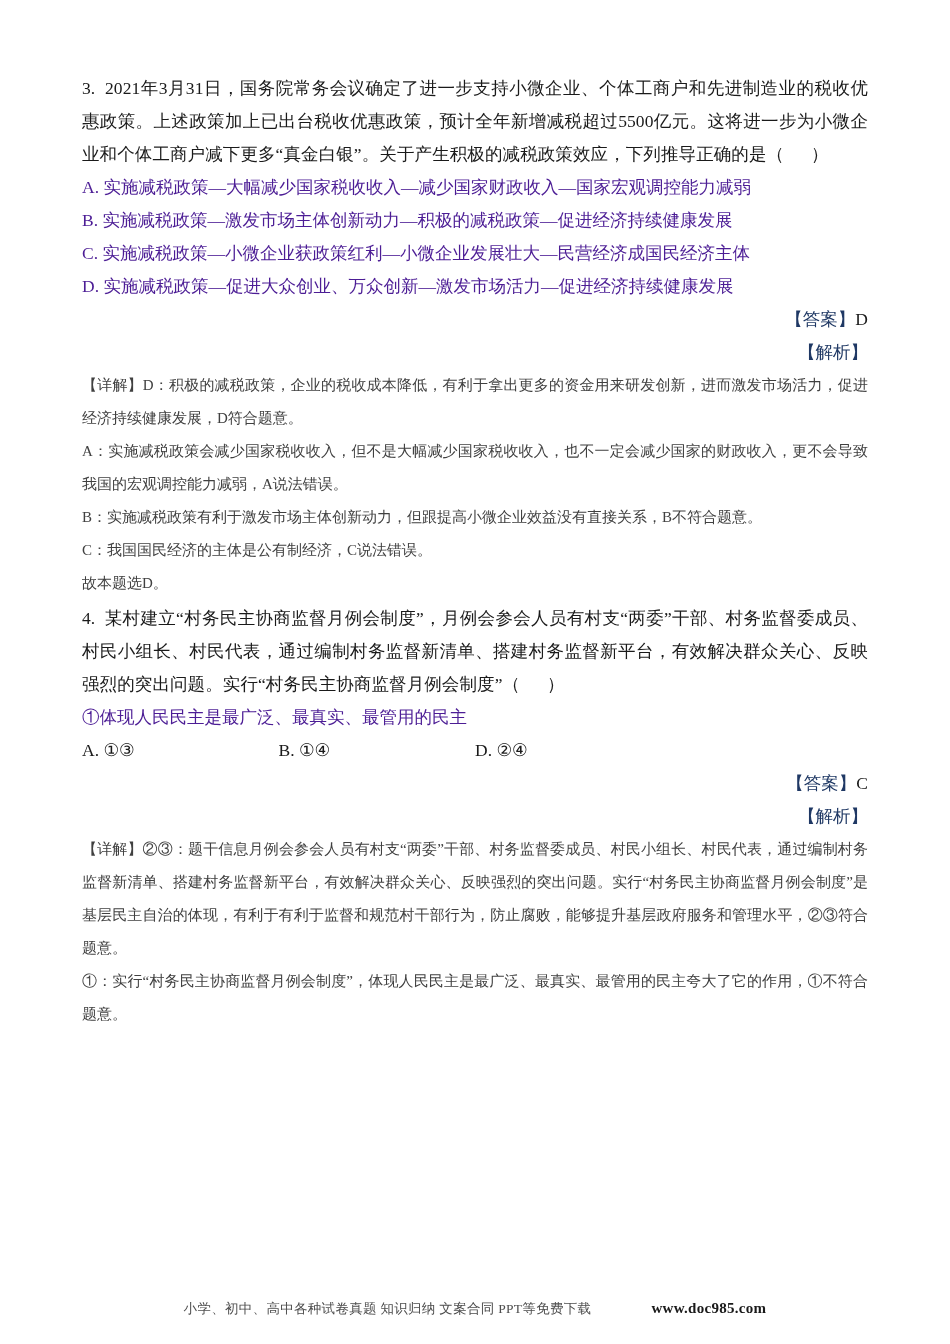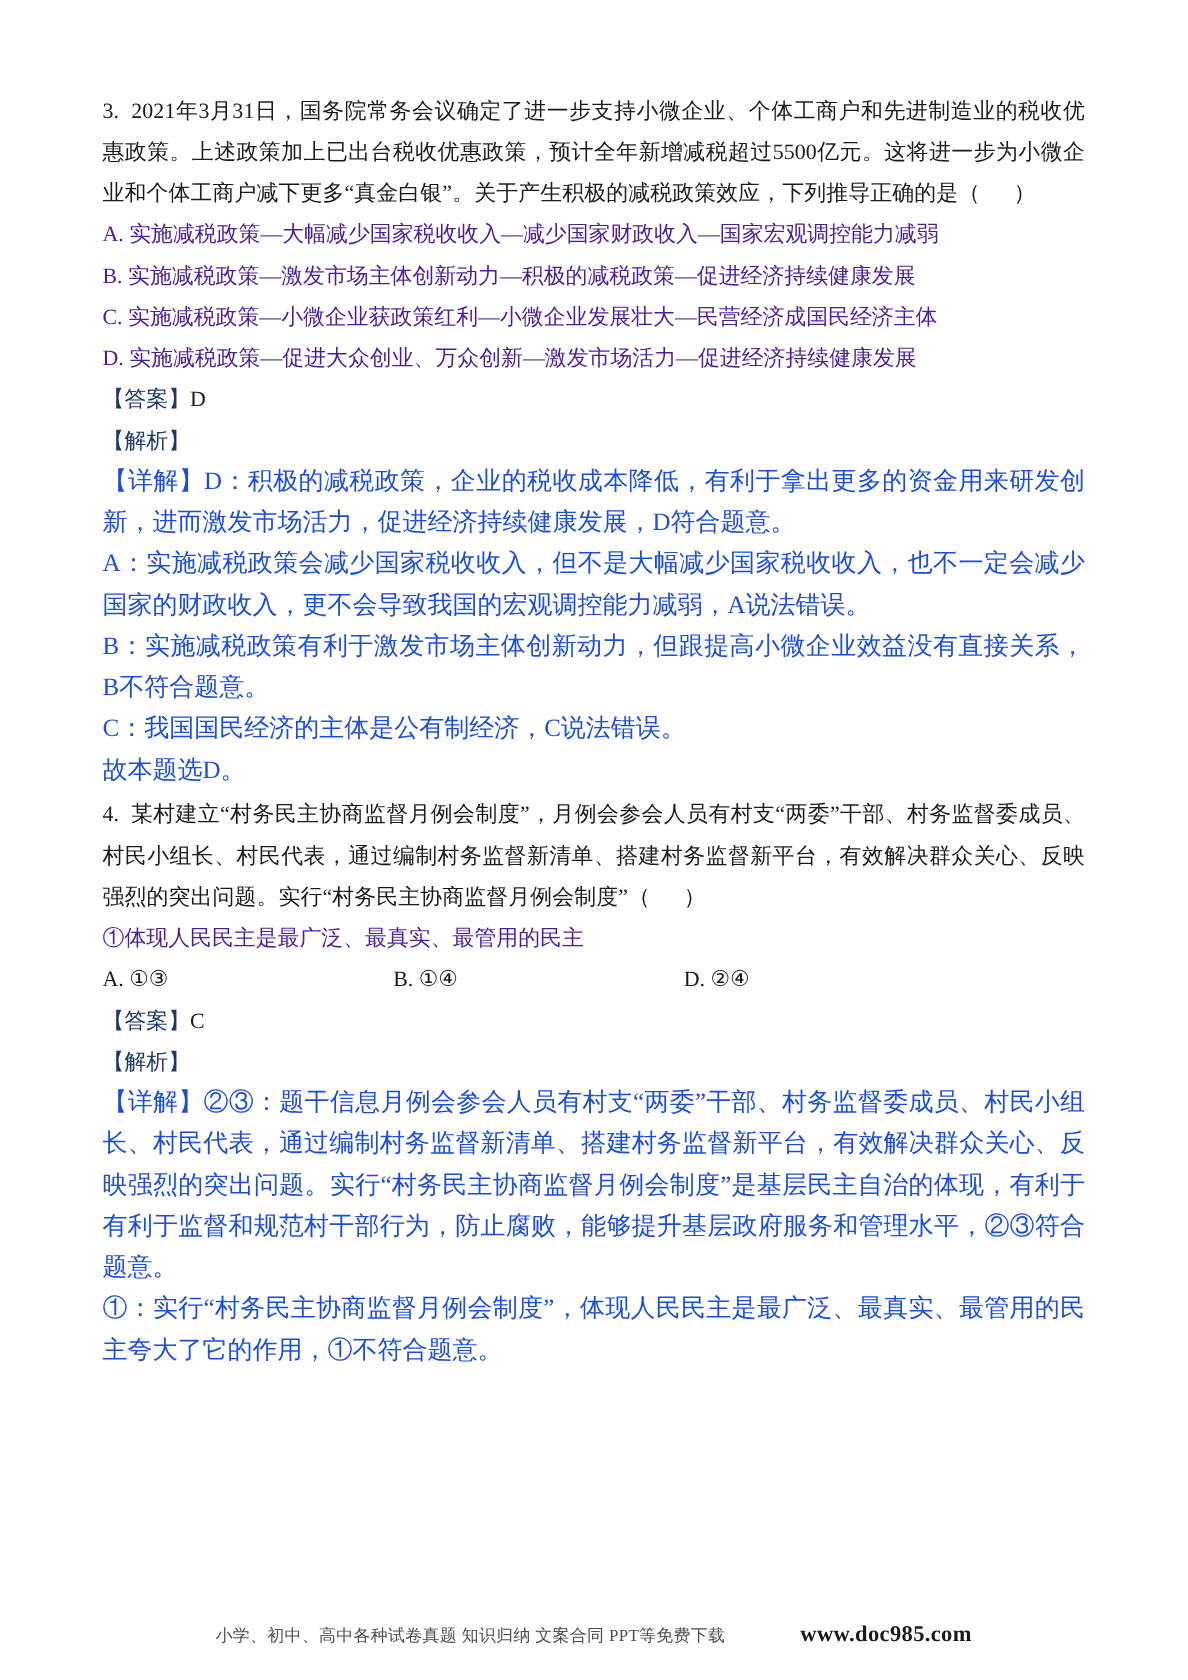--- a/index.html
+++ b/index.html
@@ -35,62 +35,62 @@
     text-align: justify;
   }
   .opt {
     font-size: 17.5px;
     line-height: 33px;
     color: #4c1d95;
   }
   .tag-line {
     font-size: 17.5px;
     line-height: 33px;
+    text-align: right;
   }
   .tag {
     color: #2f5597;
   }
   .tag-strong {
     color: #1f3864;
     font-weight: normal;
   }
   .ans-val {
     color: #1a1a1a;
   }
   .analysis-line {
-    font-size: 20px;
+    font-size: 15px;
     line-height: 33px;
-    color: #1d4ed8;
+    color: #404040;
     text-align: justify;
   }
   .opts-row {
     display: flex;
     font-size: 17.5px;
     line-height: 33px;
     color: #1a1a1a;
-    gap: 36px;
   }
   .opts-row > div {
     width: 25%;
   }
   .footer {
     position: absolute;
     left: 0;
     right: 0;
     bottom: 26px;
     text-align: center;
     font-size: 13.5px;
     color: #4d4d4d;
     letter-spacing: 0.3px;
   }
   .footer .brand {
     color: #1a1a1a;
     font-weight: bold;
     margin-left: 26px;
-    font-size: 18px;
+    font-size: 15px;
   }
   .footer .sep {
     display: inline-block;
     width: 34px;
   }
 </style>
 </head>
 <body>
 
 <div class="page">

